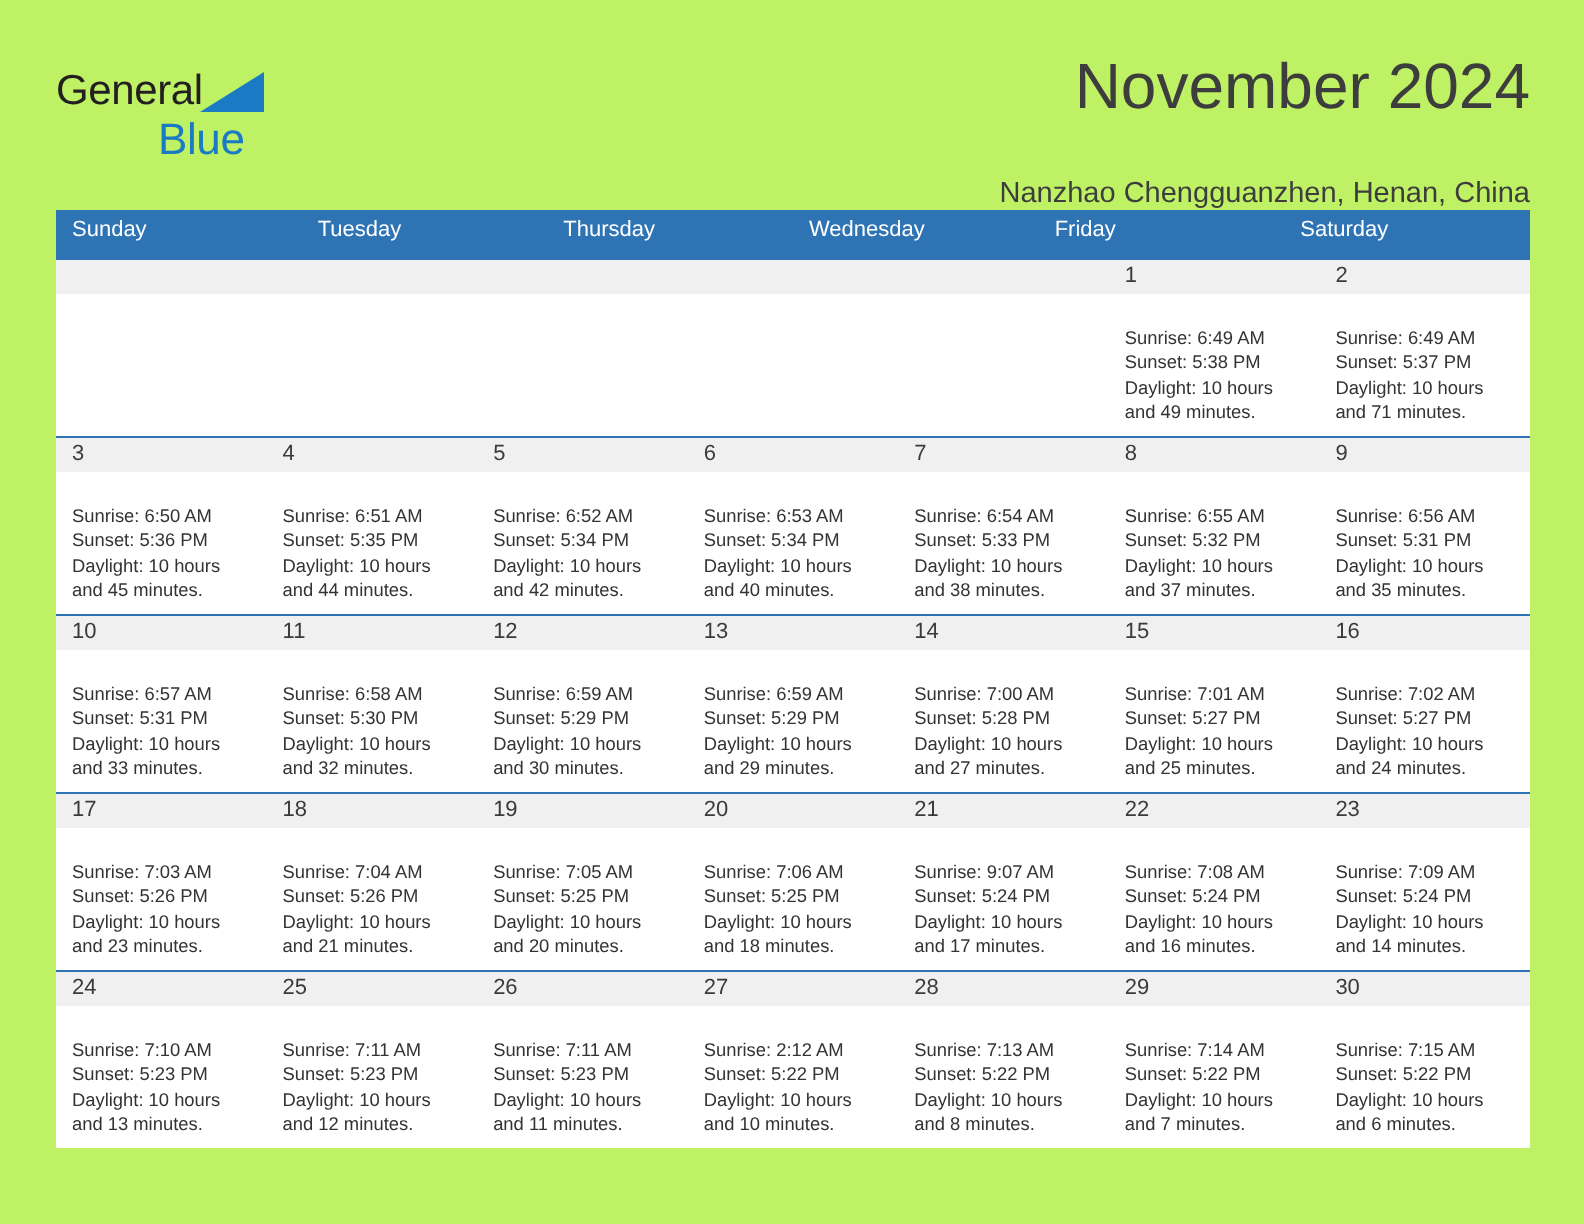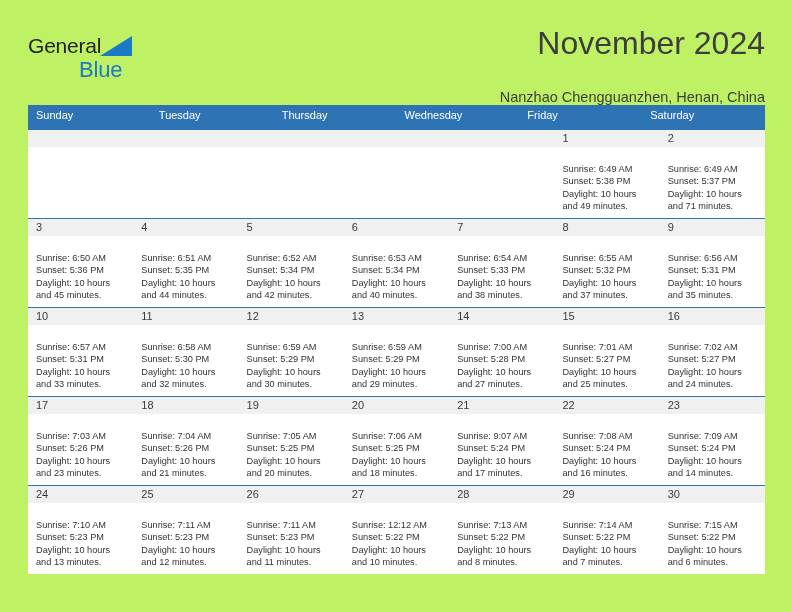--- a/index.html
+++ b/index.html
@@ -447,21 +447,21 @@
             <div class="day-body">
               <div class="day-line">Sunrise: 7:11 AM</div>
               <div class="day-line">Sunset: 5:23 PM</div>
               <div class="day-line">Daylight: 10 hours</div>
               <div class="day-line">and 11 minutes.</div>
             </div>
           </div>
           <div class="day-cell">
             <div class="day-head">27</div>
             <div class="day-body">
-              <div class="day-line">Sunrise: 12:12 AM</div>
+              <div class="day-line">Sunrise: 2:12 AM</div>
               <div class="day-line">Sunset: 5:22 PM</div>
               <div class="day-line">Daylight: 10 hours</div>
               <div class="day-line">and 10 minutes.</div>
             </div>
           </div>
           <div class="day-cell">
             <div class="day-head">28</div>
             <div class="day-body">
               <div class="day-line">Sunrise: 7:13 AM</div>
               <div class="day-line">Sunset: 5:22 PM</div>

